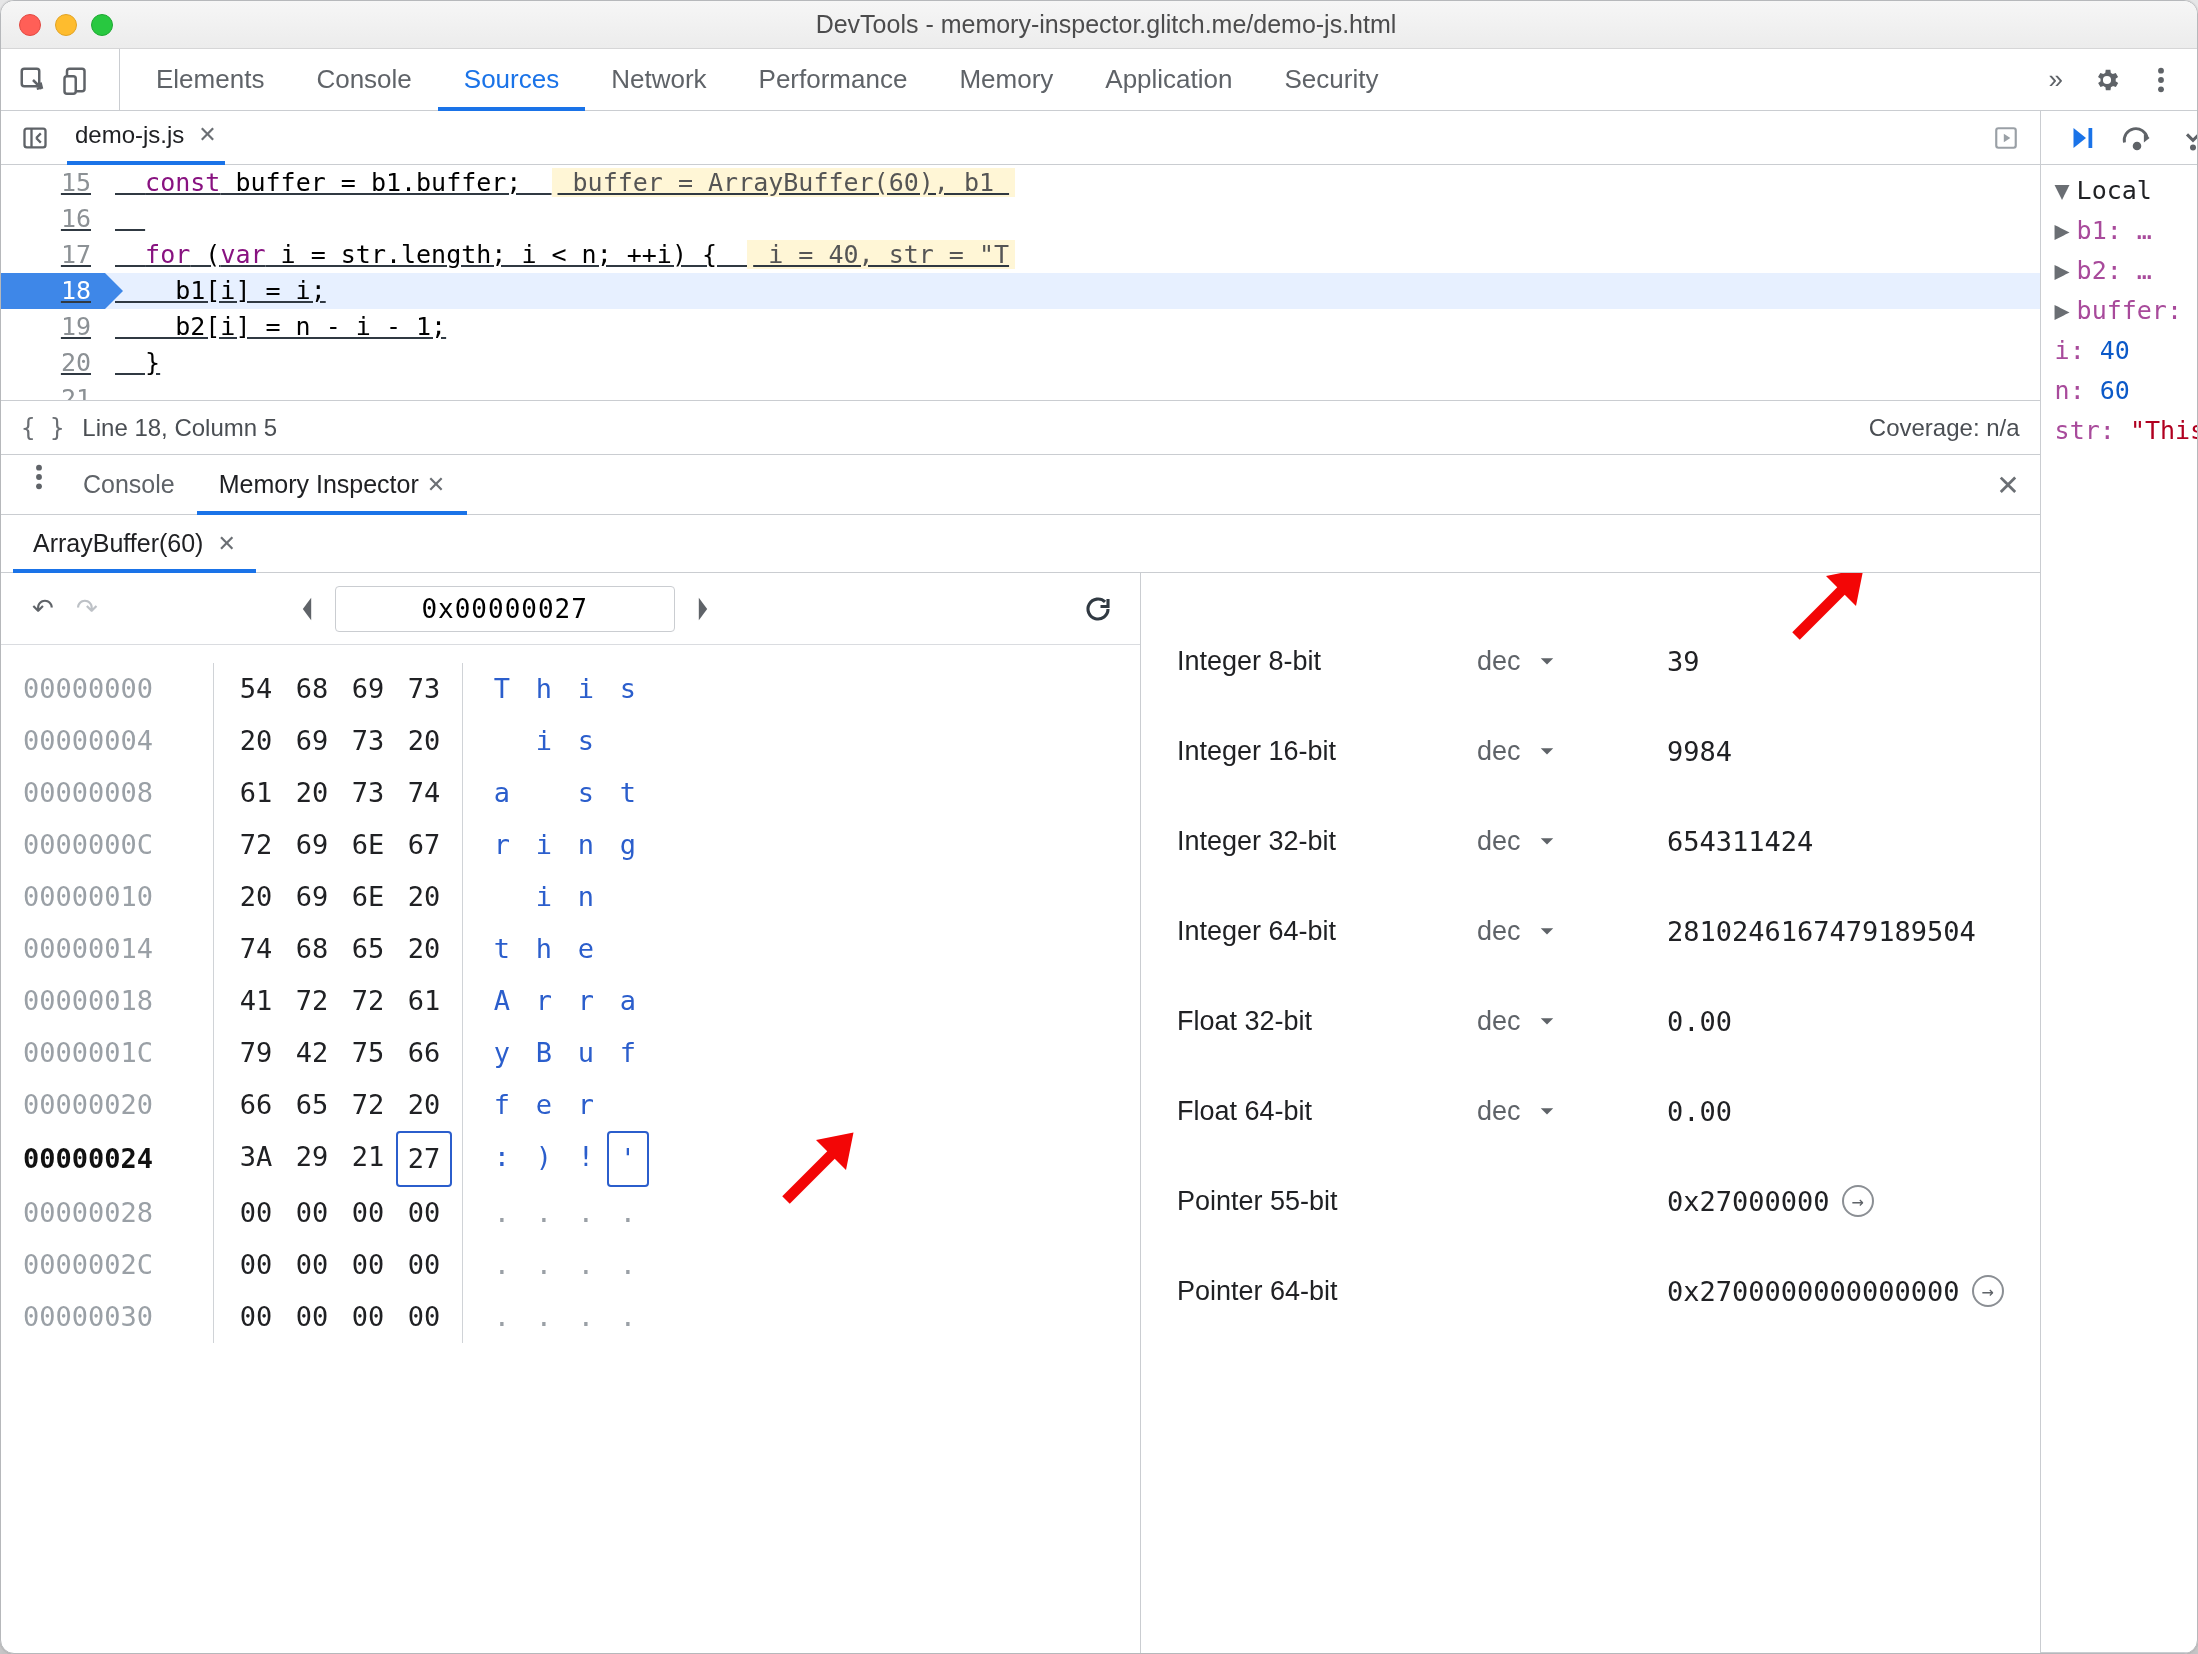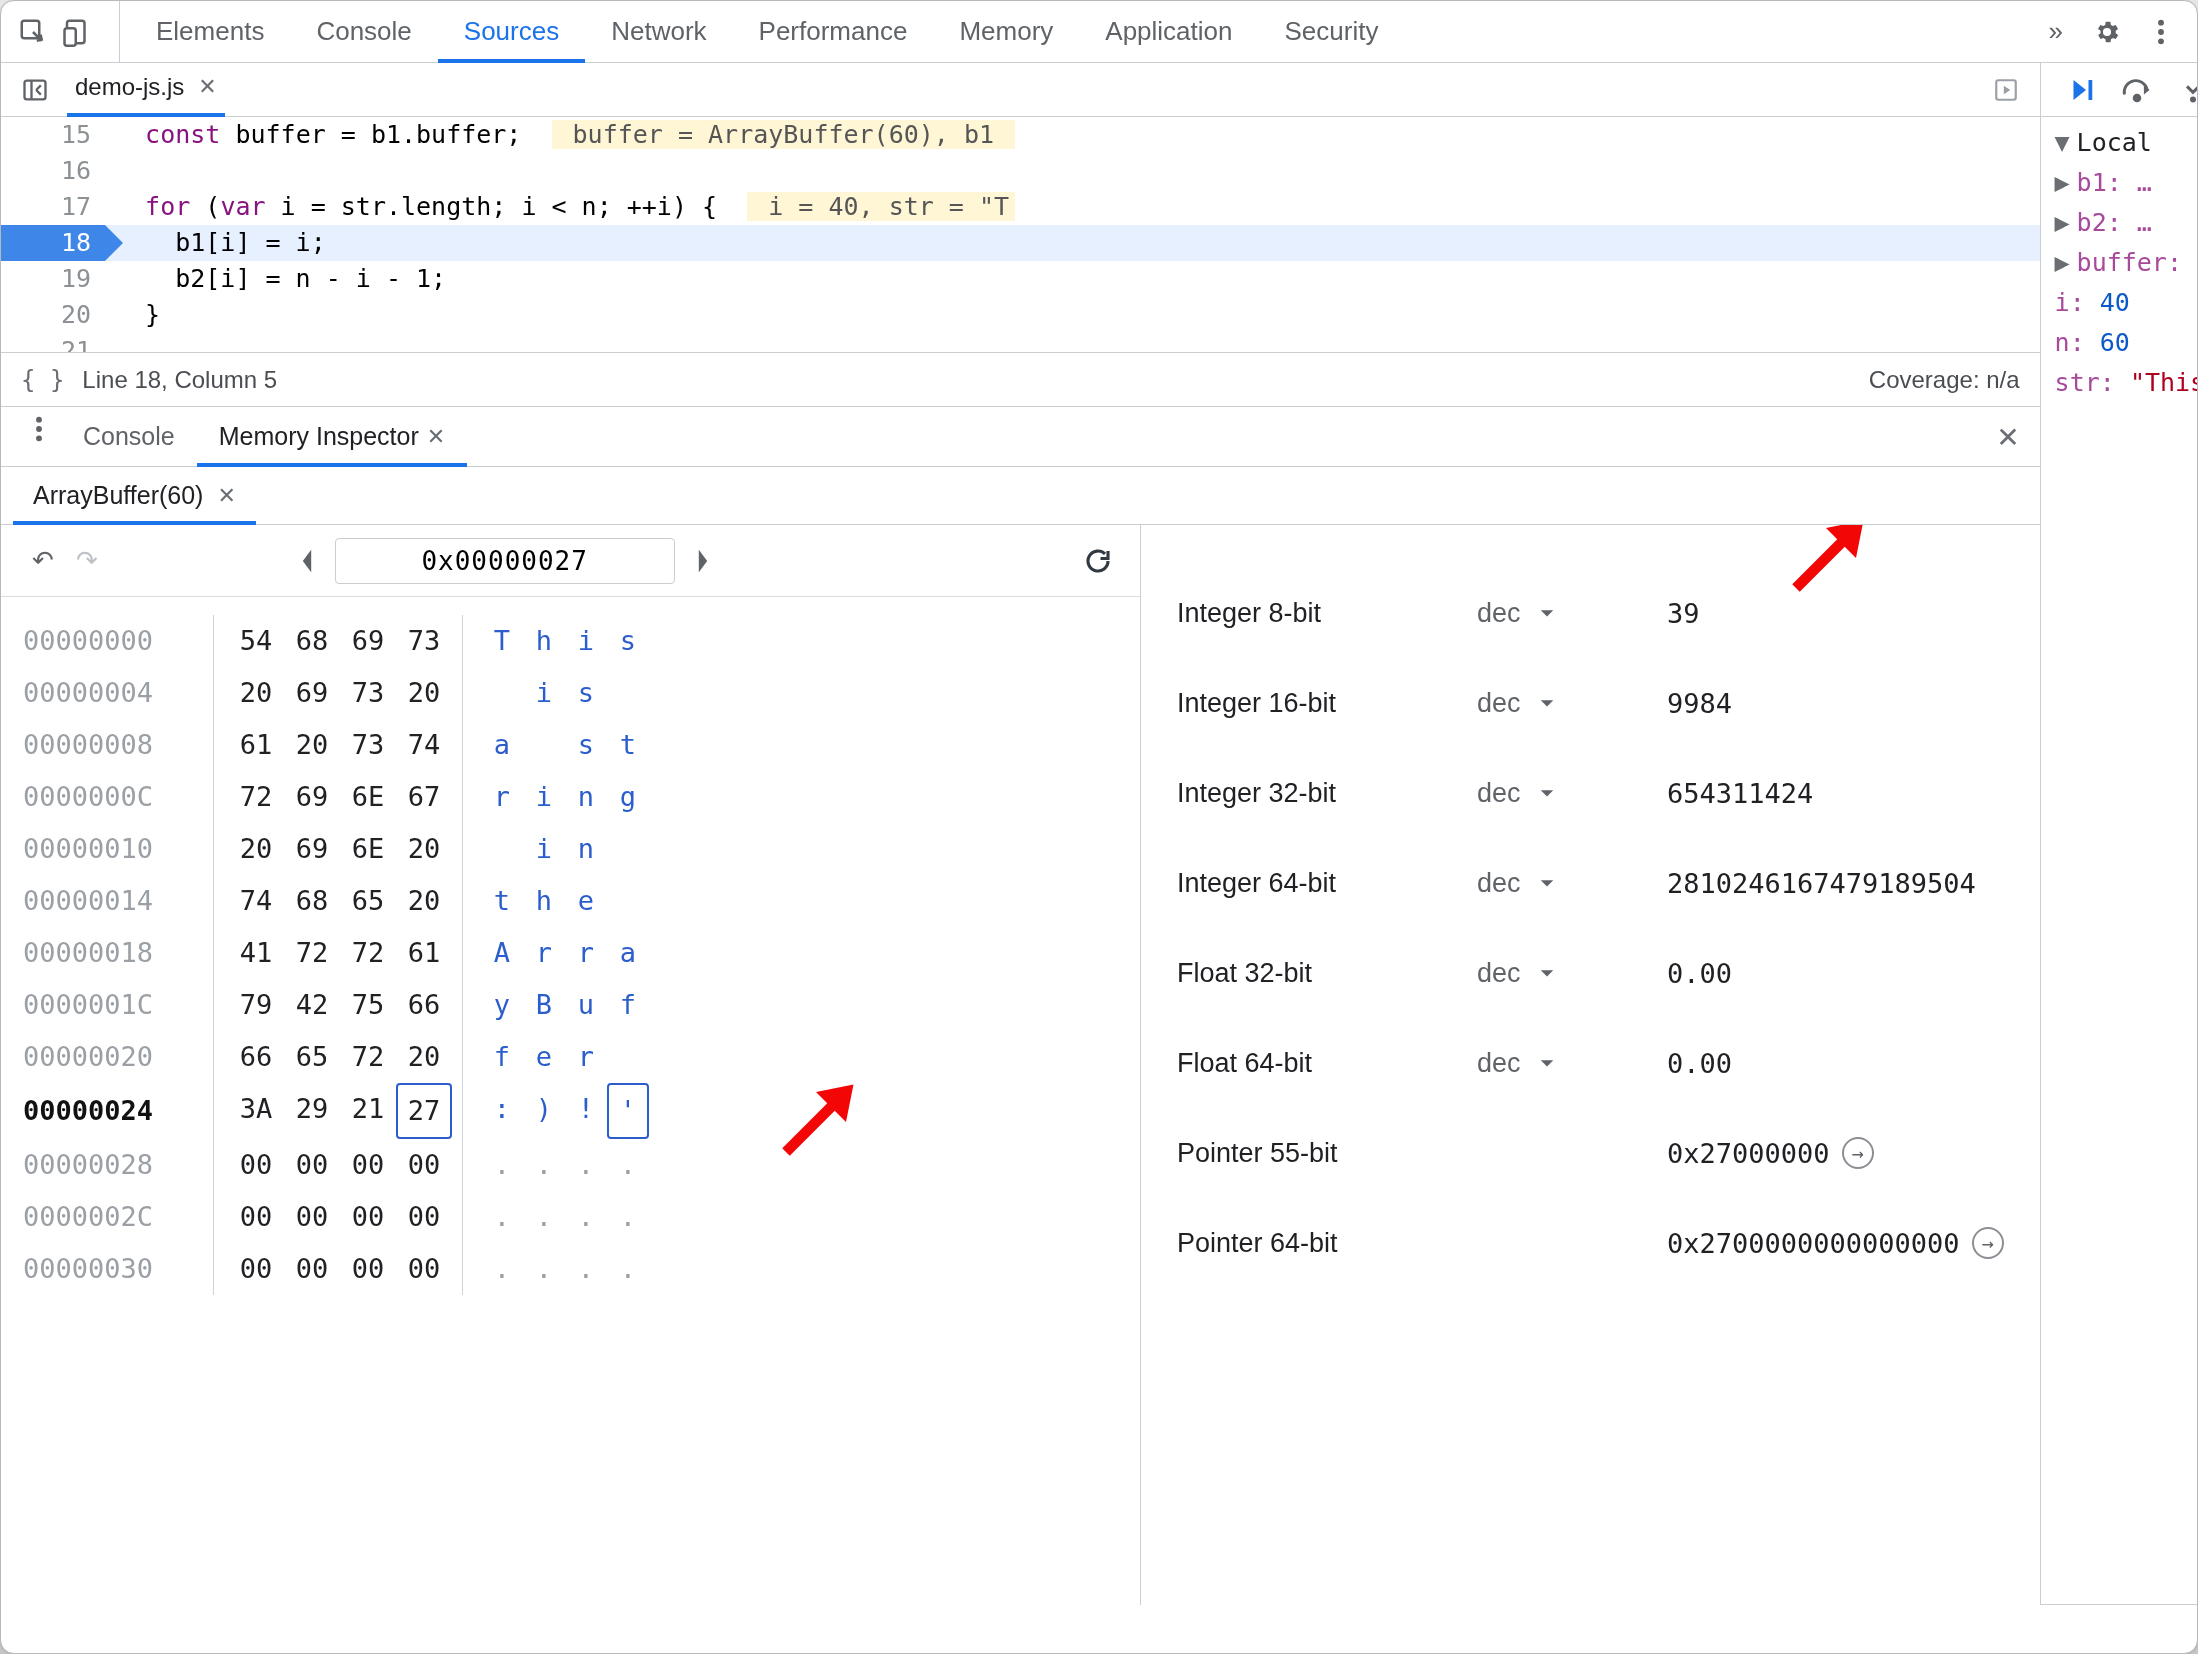--- a/index.html
+++ b/index.html
@@ -86,21 +86,21 @@
   .file-close{font-size:22px;color:#6b6f74;}
 
   
   .editor{
     position:relative; flex:0 0 auto;
     font-family:var(--code); font-size:25px; line-height:36px;
     overflow:hidden;
     height:236px;
     border-bottom:1px solid var(--border);
   }
-  .ed-row{display:flex;align-items:flex-end;height:36px;}
+  .ed-row{display:flex;align-items:flex-end;height:36px;text-decoration:underline;}
   .gutter{flex:0 0 104px;text-align:right;padding-right:14px;color:#8c9195;background:#fff;}
   .code{flex:1;color:#000;white-space:pre;padding-left:10px;}
   .kw{color:var(--purple);}
   .inline-hint{background:#fff6d6;color:#555;padding:0 6px;}
   .ed-row.current .gutter{background:#3e87e8;color:#ffffff;position:relative;}
   .ed-row.current .gutter::after{
     content:"";position:absolute;right:-18px;top:0;width:0;height:0;
     border-top:18px solid transparent;border-bottom:18px solid transparent;border-left:18px solid #3e87e8;
   }
   .ed-row.current .code{background:#e7f0ff;}
@@ -211,20 +211,29 @@
     position:absolute;
     right:20px;
     font-size:28px;color:#6b6f74;
   }
 </style>
 </head>
 <body>
 
 <div class="window">
 
+  <div class="titlebar">
+    <div class="traffic">
+      <div class="dot r"></div>
+      <div class="dot y"></div>
+      <div class="dot g"></div>
+    </div>
+    <div class="title">DevTools - memory-inspector.glitch.me/demo-js.html</div>
+    <div style="width:80px"></div>
+  </div>
 
   <div class="tabbar">
     <div class="tb-left">
       <div class="icon-btn">
         <svg width="30" height="30" viewBox="0 0 24 24" fill="none" stroke="#5f6368" stroke-width="2">
             <rect x="3" y="3" width="14" height="14" rx="2"></rect>
             <path d="M12 12 l7 7 M15 19 l4 -1 l-1 -4"></path>
           </svg>
       </div>
       <div class="icon-btn">

